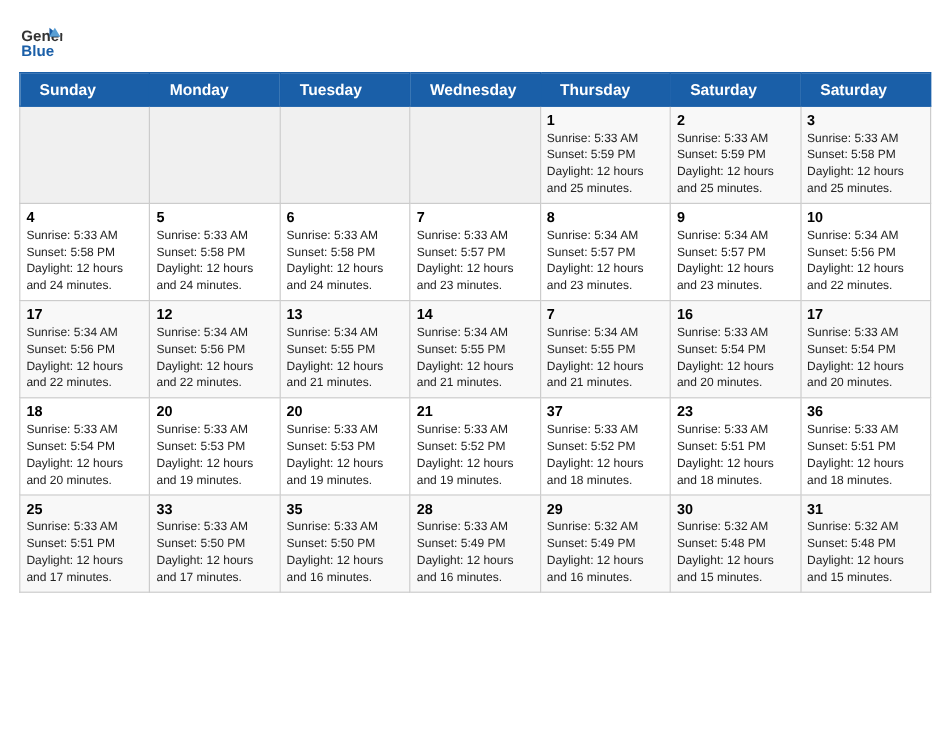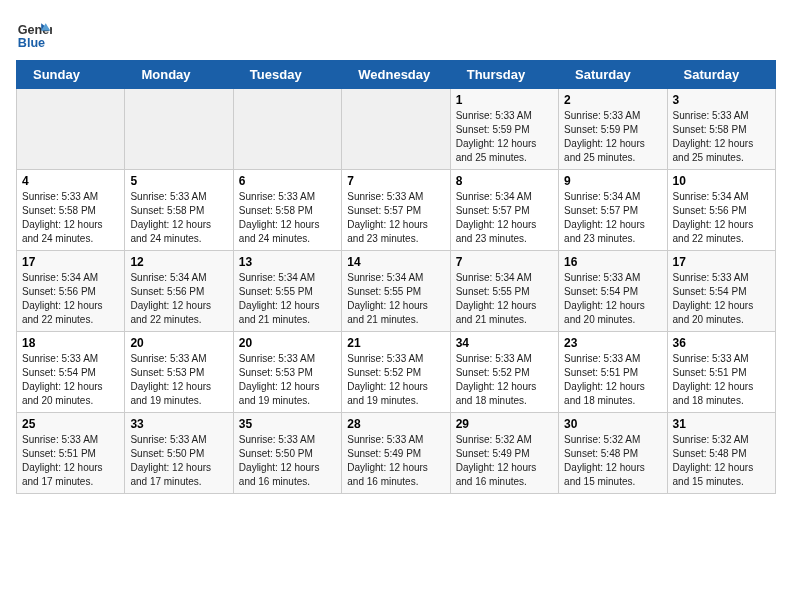--- a/index.html
+++ b/index.html
@@ -259,21 +259,21 @@
 and 19 minutes.</div>
         </td>
         <td>
           <span class="day-num">21</span>
           <div class="day-info" style="white-space: pre-line;">Sunrise: 5:33 AM
 Sunset: 5:52 PM
 Daylight: 12 hours
 and 19 minutes.</div>
         </td>
         <td>
-          <span class="day-num">34</span>
+          <span class="day-num">37</span>
           <div class="day-info" style="white-space: pre-line;">Sunrise: 5:33 AM
 Sunset: 5:52 PM
 Daylight: 12 hours
 and 18 minutes.</div>
         </td>
         <td>
           <span class="day-num">23</span>
           <div class="day-info" style="white-space: pre-line;">Sunrise: 5:33 AM
 Sunset: 5:51 PM
 Daylight: 12 hours

